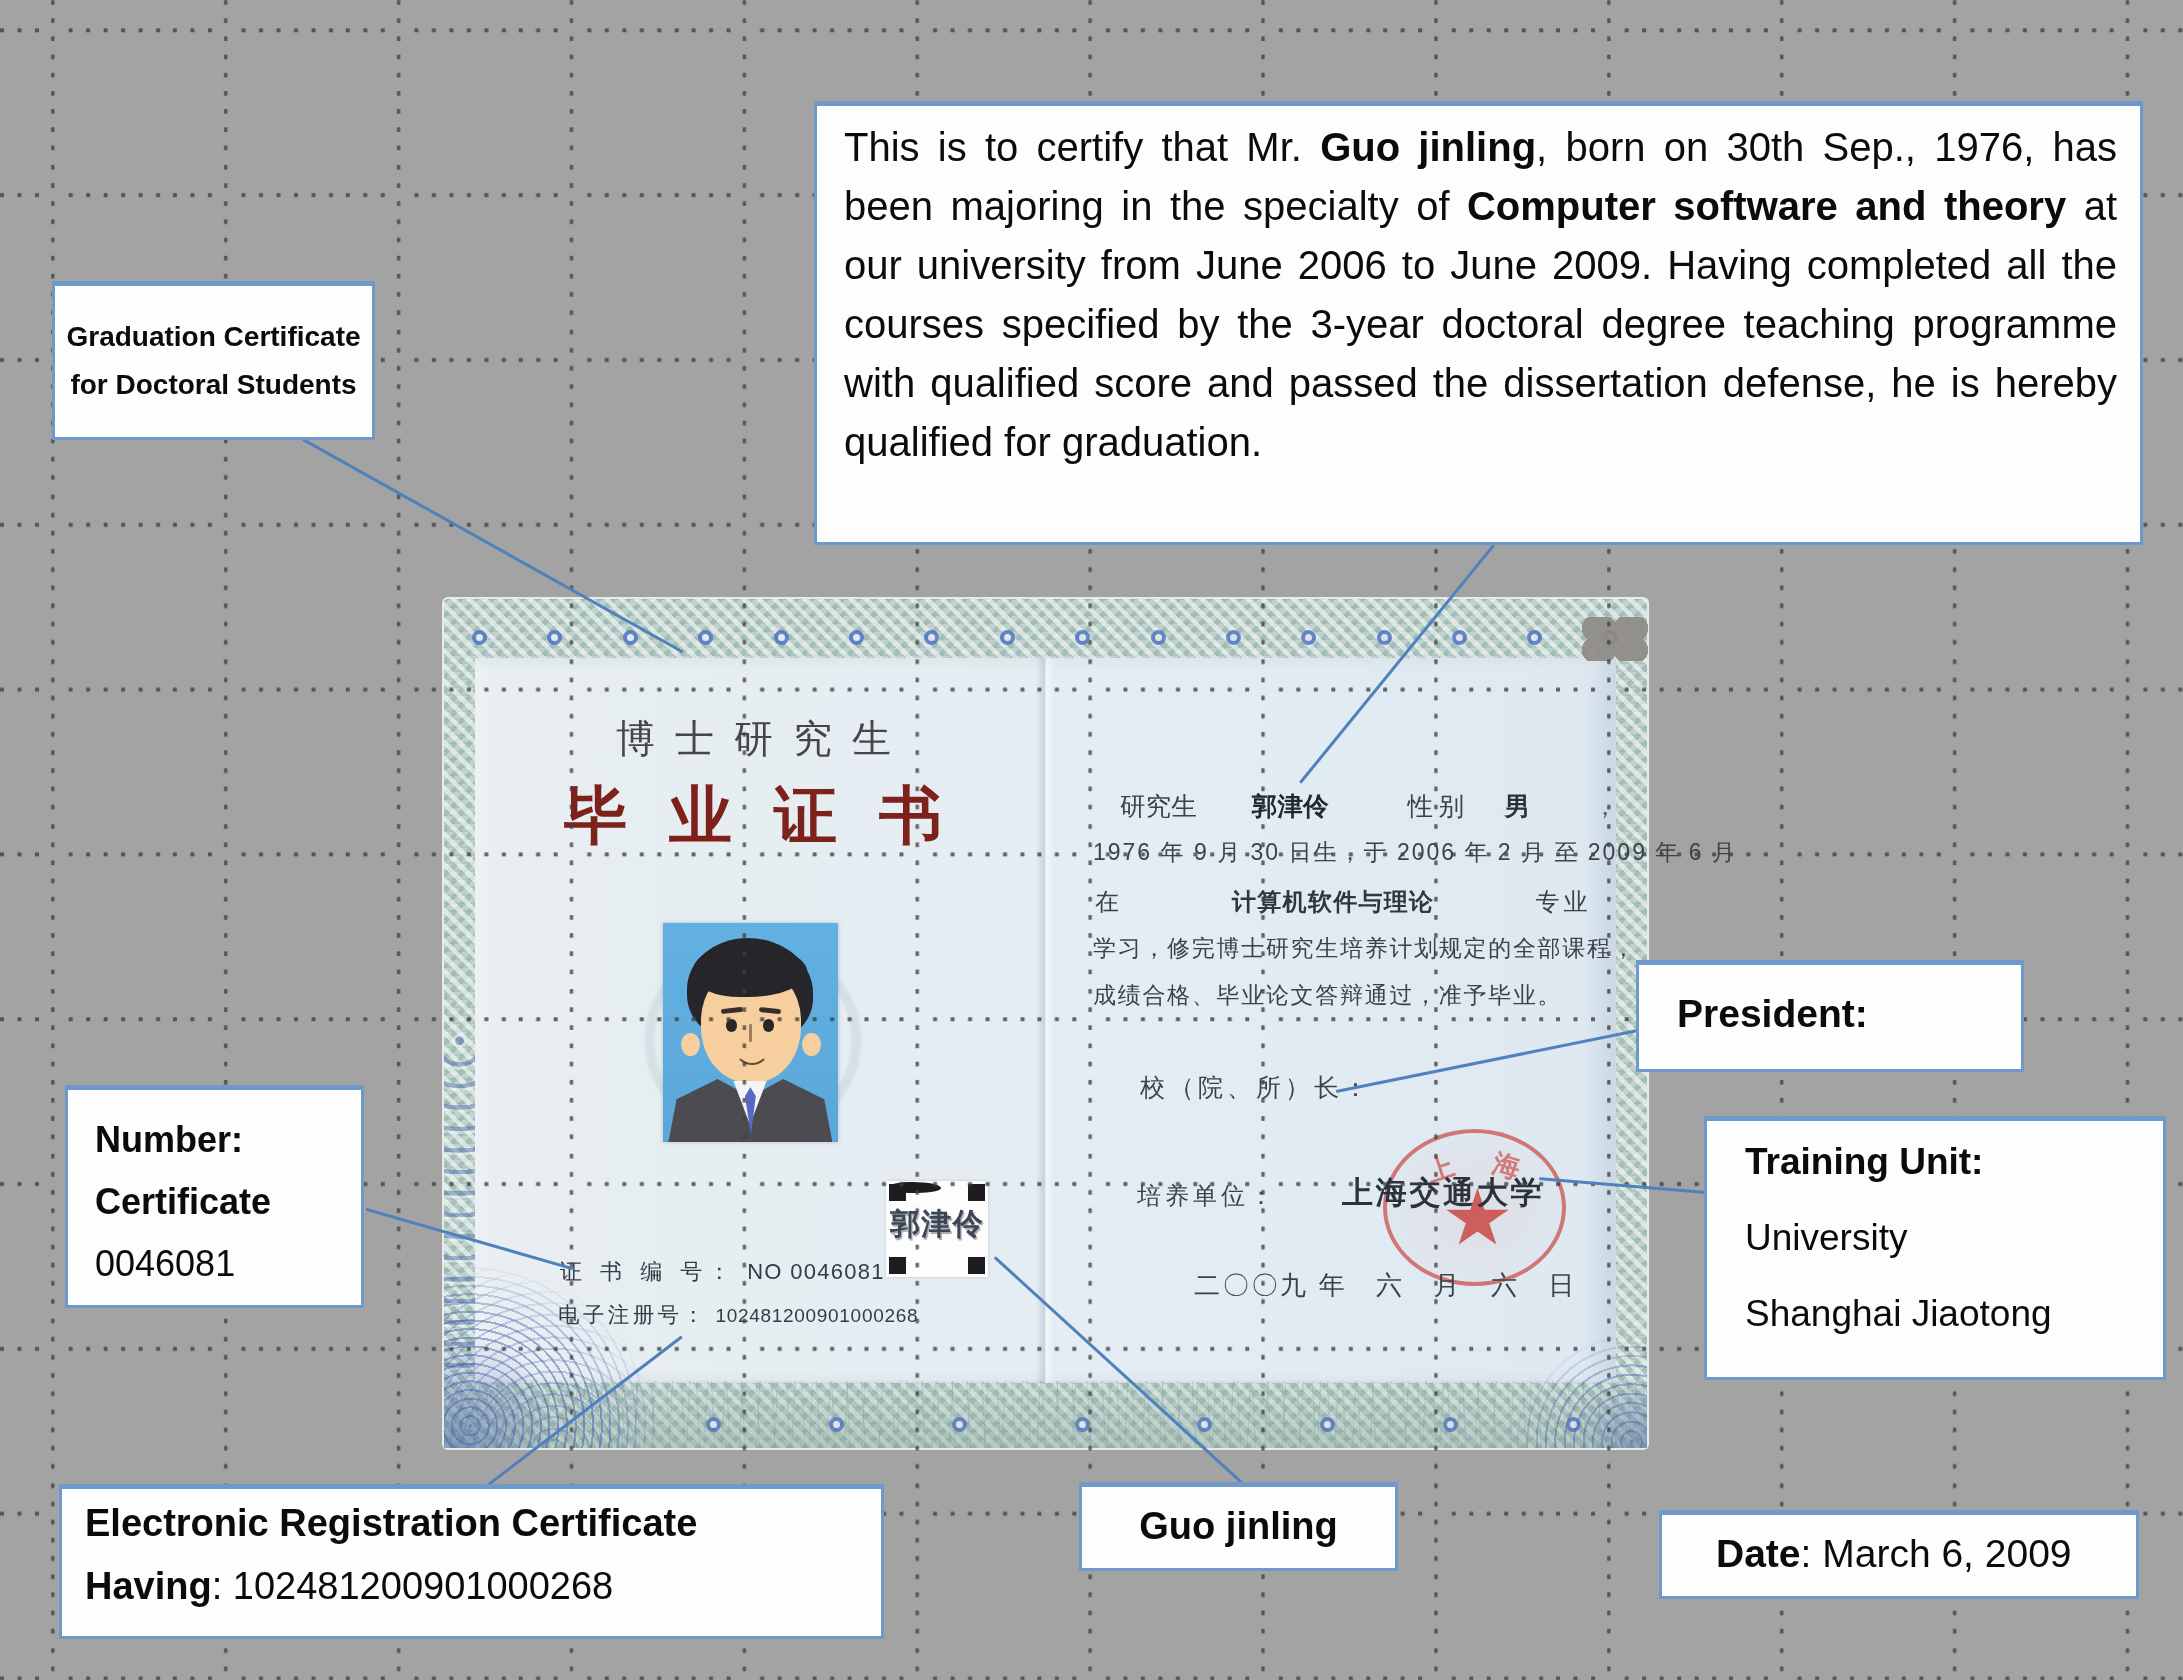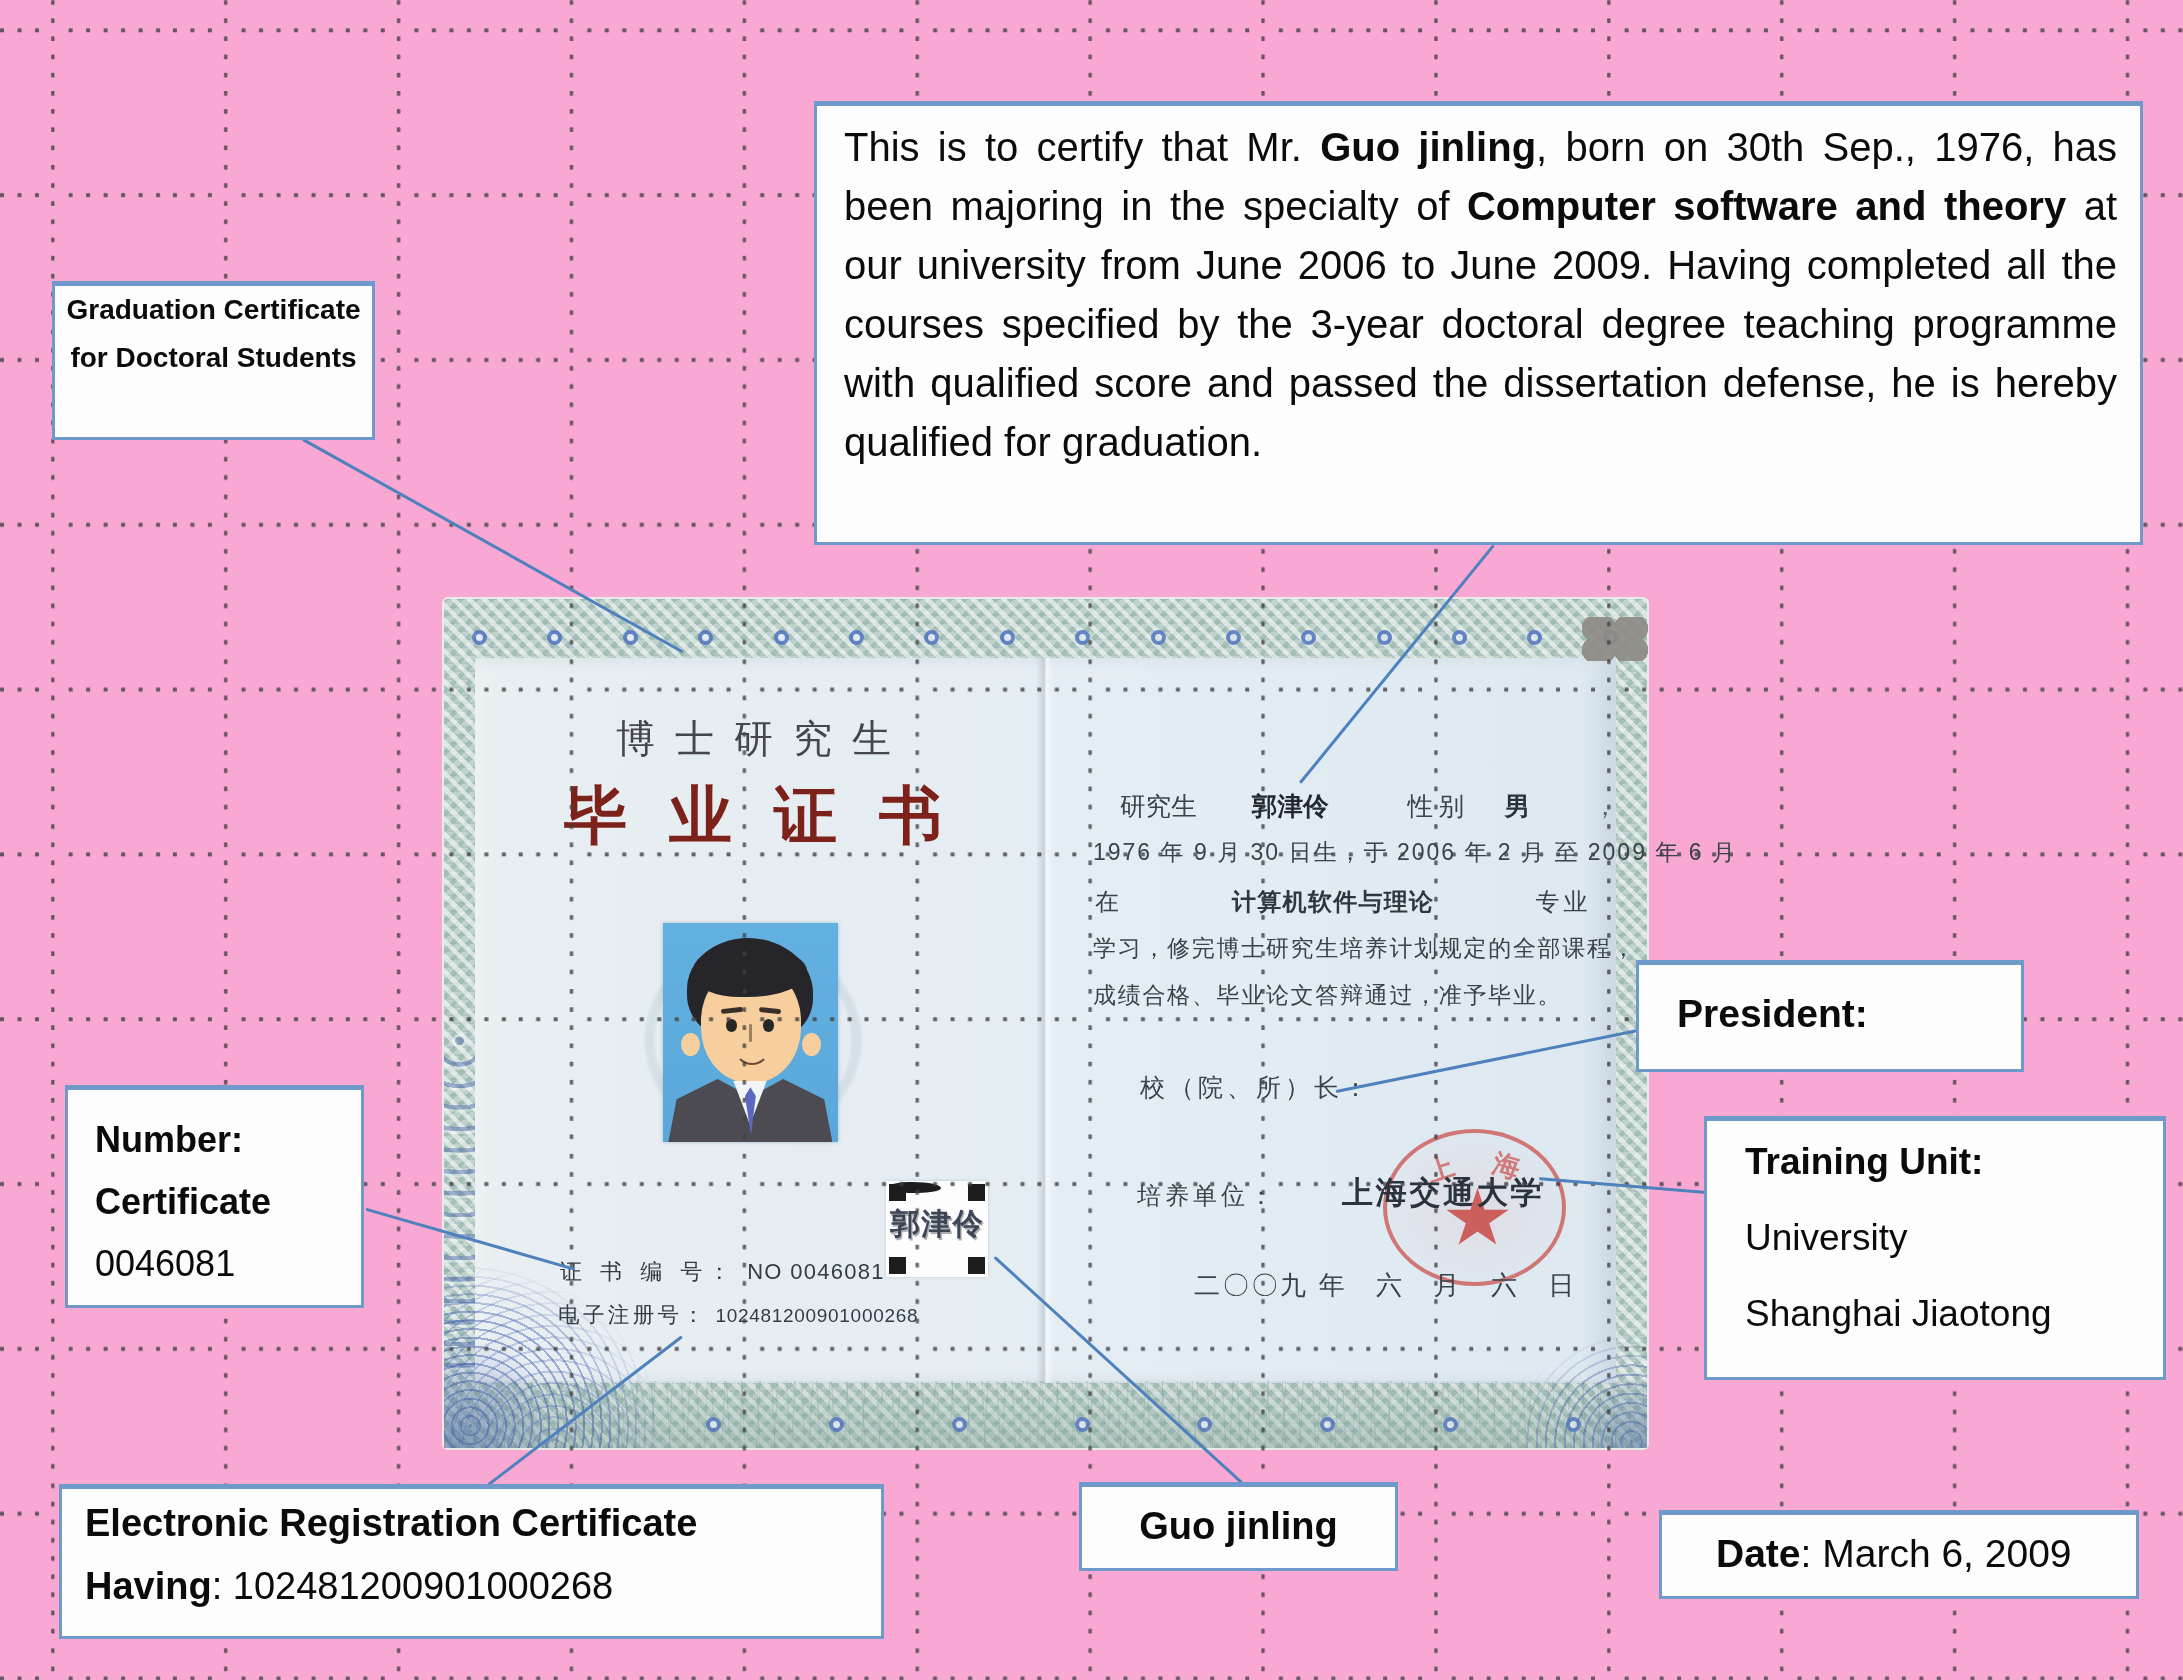--- a/index.html
+++ b/index.html
@@ -1,16 +1,16 @@
 <!DOCTYPE html>
 <html style="font-size:10.8px"><head>
 <meta charset="utf-8">
 <style>
   html,body{margin:0;padding:0;background:#ffffff;}
-  .stage{position:relative;width:2183px;height:1680px;background:#f9a8d4;overflow:hidden;
+  .stage{position:relative;width:2183px;height:1680px;background:#a3a3a3;overflow:hidden;
          font-family:"Liberation Sans",sans-serif;}
 
   
   #grid{position:absolute;left:0;top:0;z-index:2;pointer-events:none;}
 
   
   .cert{position:absolute;left:444px;top:599px;width:1203px;height:849px;z-index:1;
         background:
           repeating-linear-gradient(45deg, rgba(255,255,255,.55) 0 4.7px, rgba(255,255,255,0) 4.7px 10.8px),
           repeating-linear-gradient(-45deg, rgba(142,176,167,.55) 0 4.7px, rgba(0,0,0,0) 4.7px 10.8px),
@@ -128,21 +128,21 @@
 
   
   #leaders{position:absolute;left:0;top:0;z-index:3;pointer-events:none;}
 
   
   .box{position:absolute;background:#fdfdfe;border:3.4px solid #6f99cb;border-top-width:5.4px;
        box-sizing:border-box;z-index:4;color:#0b0b0b;}
   #ann-translation{left:814px;top:101px;width:1329px;height:444px;}
   #ann-translation p{margin:0;padding:12px 23px 0 27px;font-size:40px;line-height:59px;text-align:justify;}
   #ann-grad{left:52px;top:281px;width:323px;height:159px;text-align:center;font-weight:bold;
-       font-size:28px;line-height:48px;}
+       font-size:28px;line-height:48px;padding-top:27px;}
   #ann-certnum{left:65px;top:1085px;width:299px;height:223px;font-size:36px;line-height:62px;padding:19px 0 0 27px;}
   #ann-certnum .b{font-weight:bold;display:block;}
   #ann-certnum .v{display:block;}
   #ann-president{left:1636px;top:960px;width:388px;height:112px;font-size:39px;font-weight:bold;padding:27px 0 0 38px;}
   #ann-training{left:1704px;top:1116px;width:462px;height:264px;font-size:37px;line-height:76px;padding:3px 0 0 38px;}
   #ann-training .b{font-weight:bold;display:block;}
   #ann-training .v{display:block;}
   #ann-guo{left:1079px;top:1482px;width:319px;height:89px;font-weight:bold;font-size:38px;
        text-align:center;line-height:78px;}
   #ann-date{left:1659px;top:1510px;width:480px;height:89px;font-size:39px;line-height:78px;padding-left:40px;}

